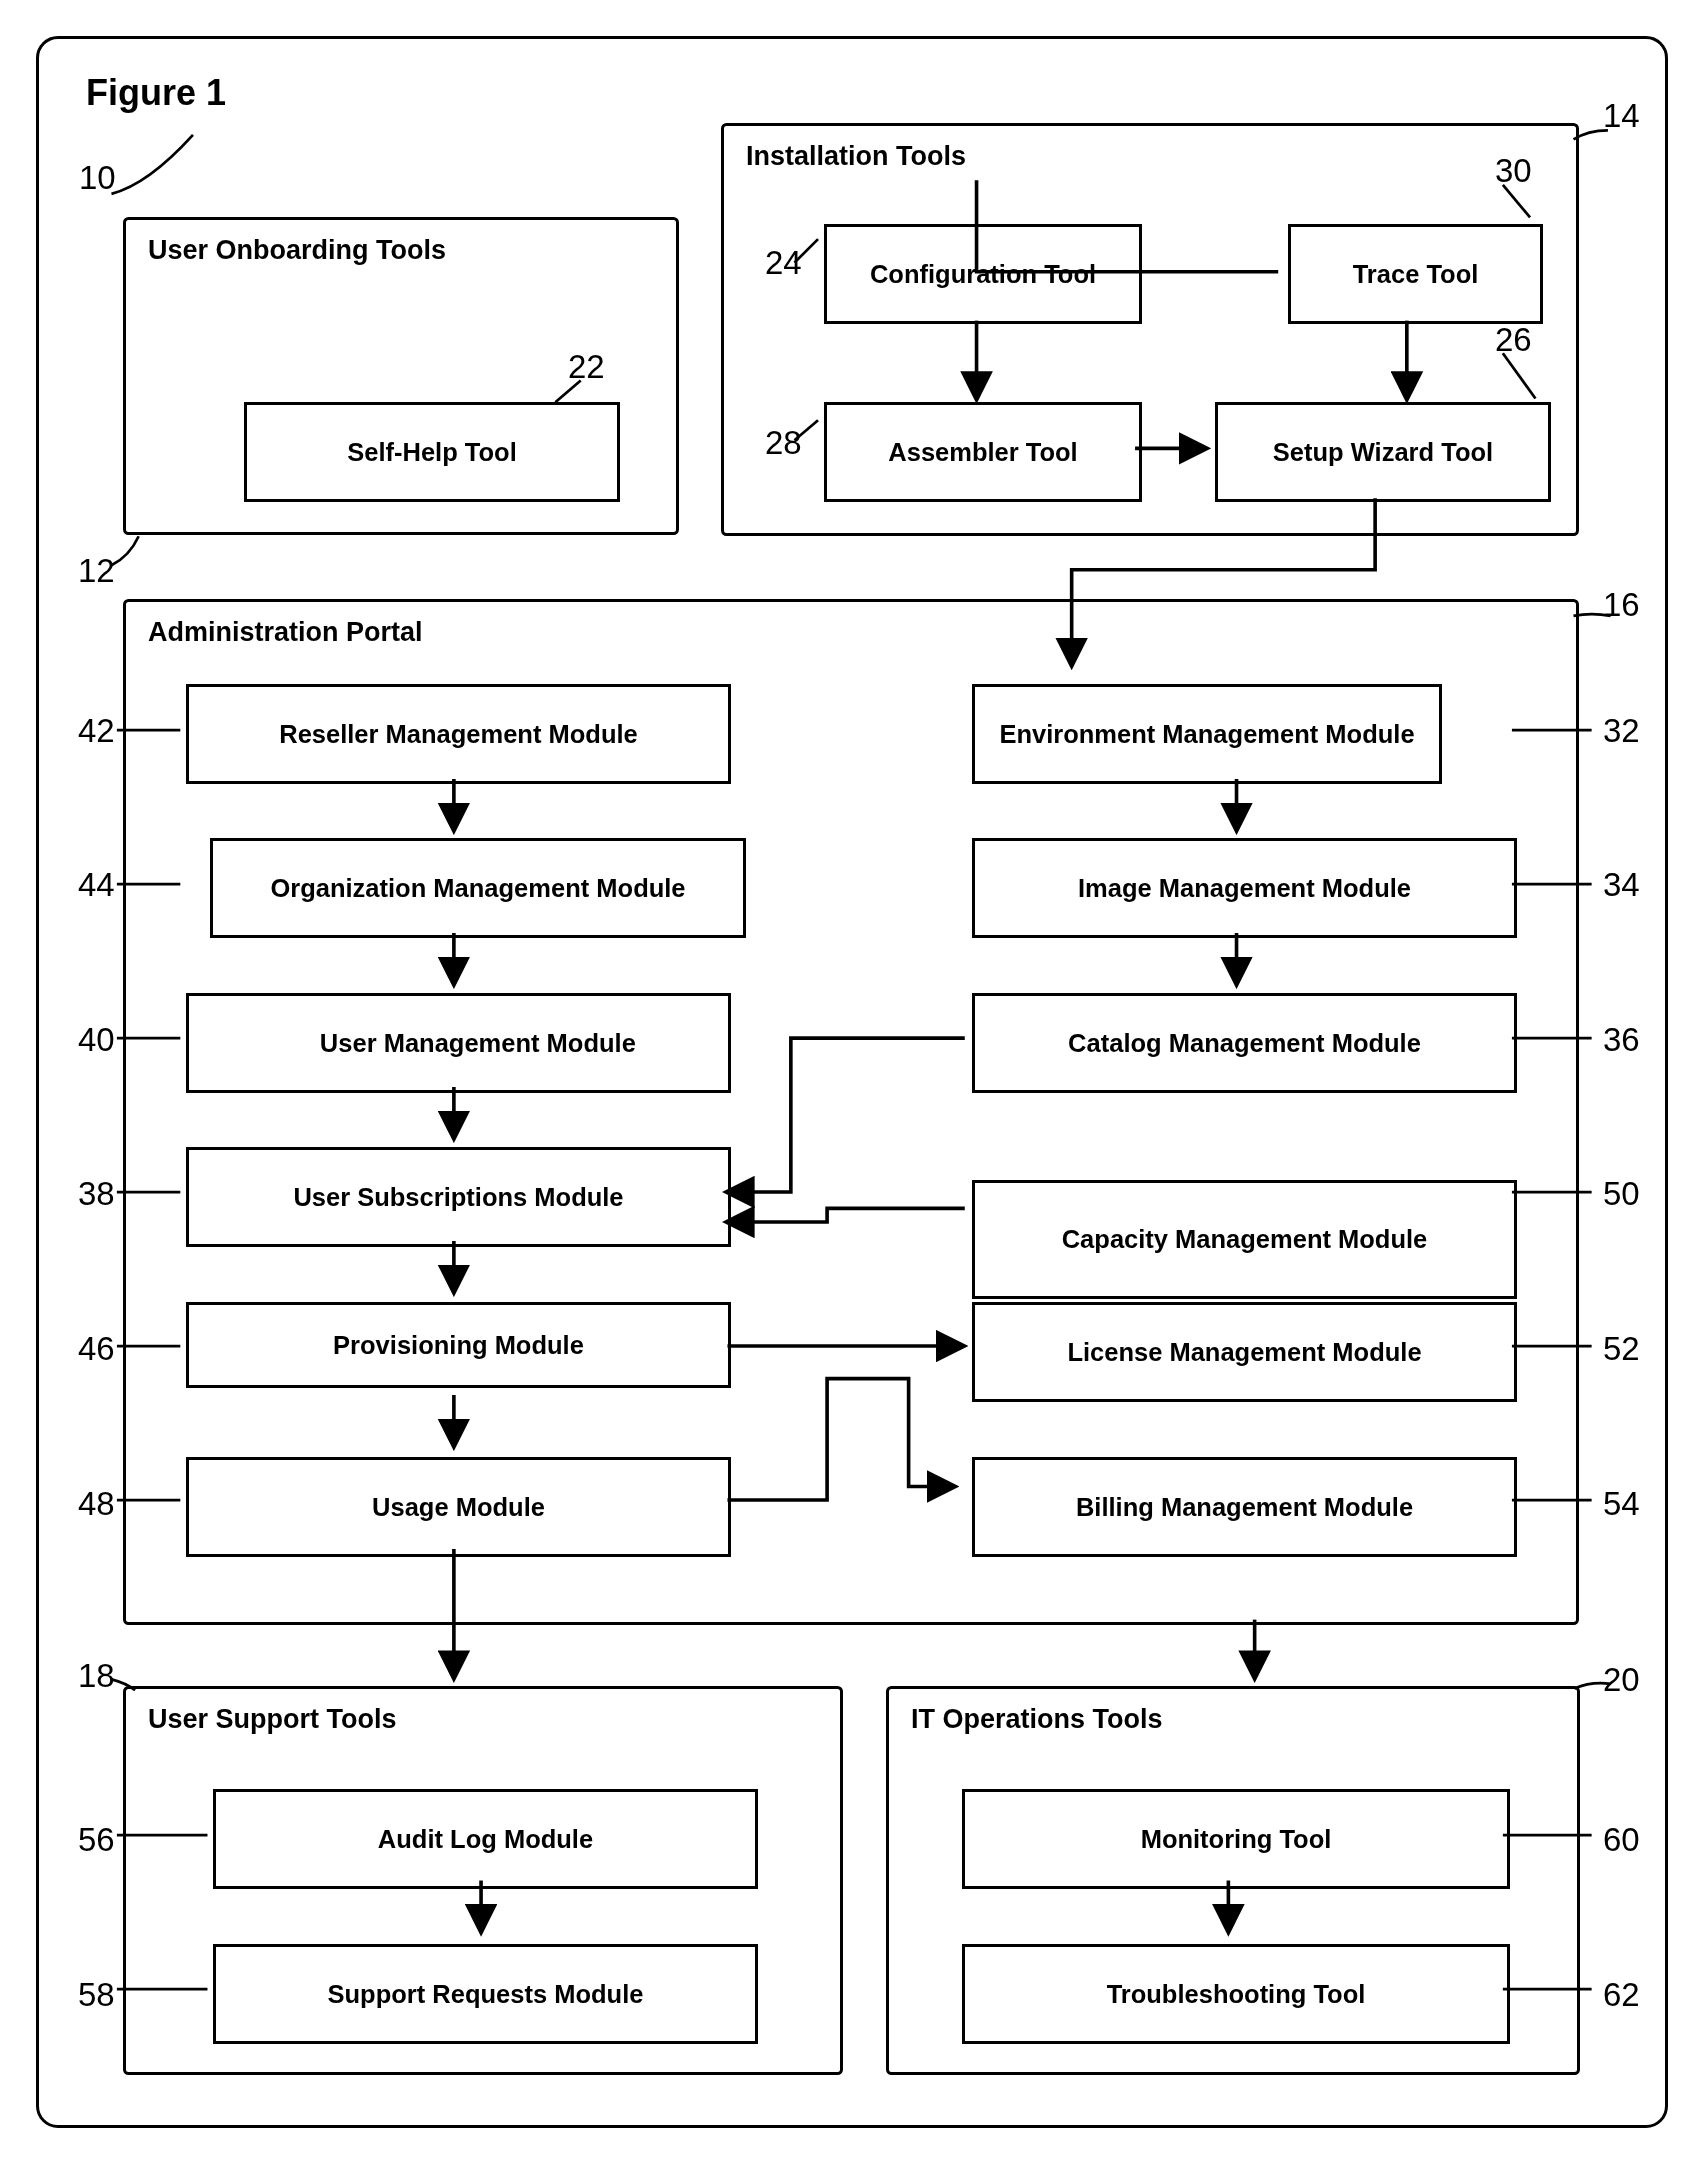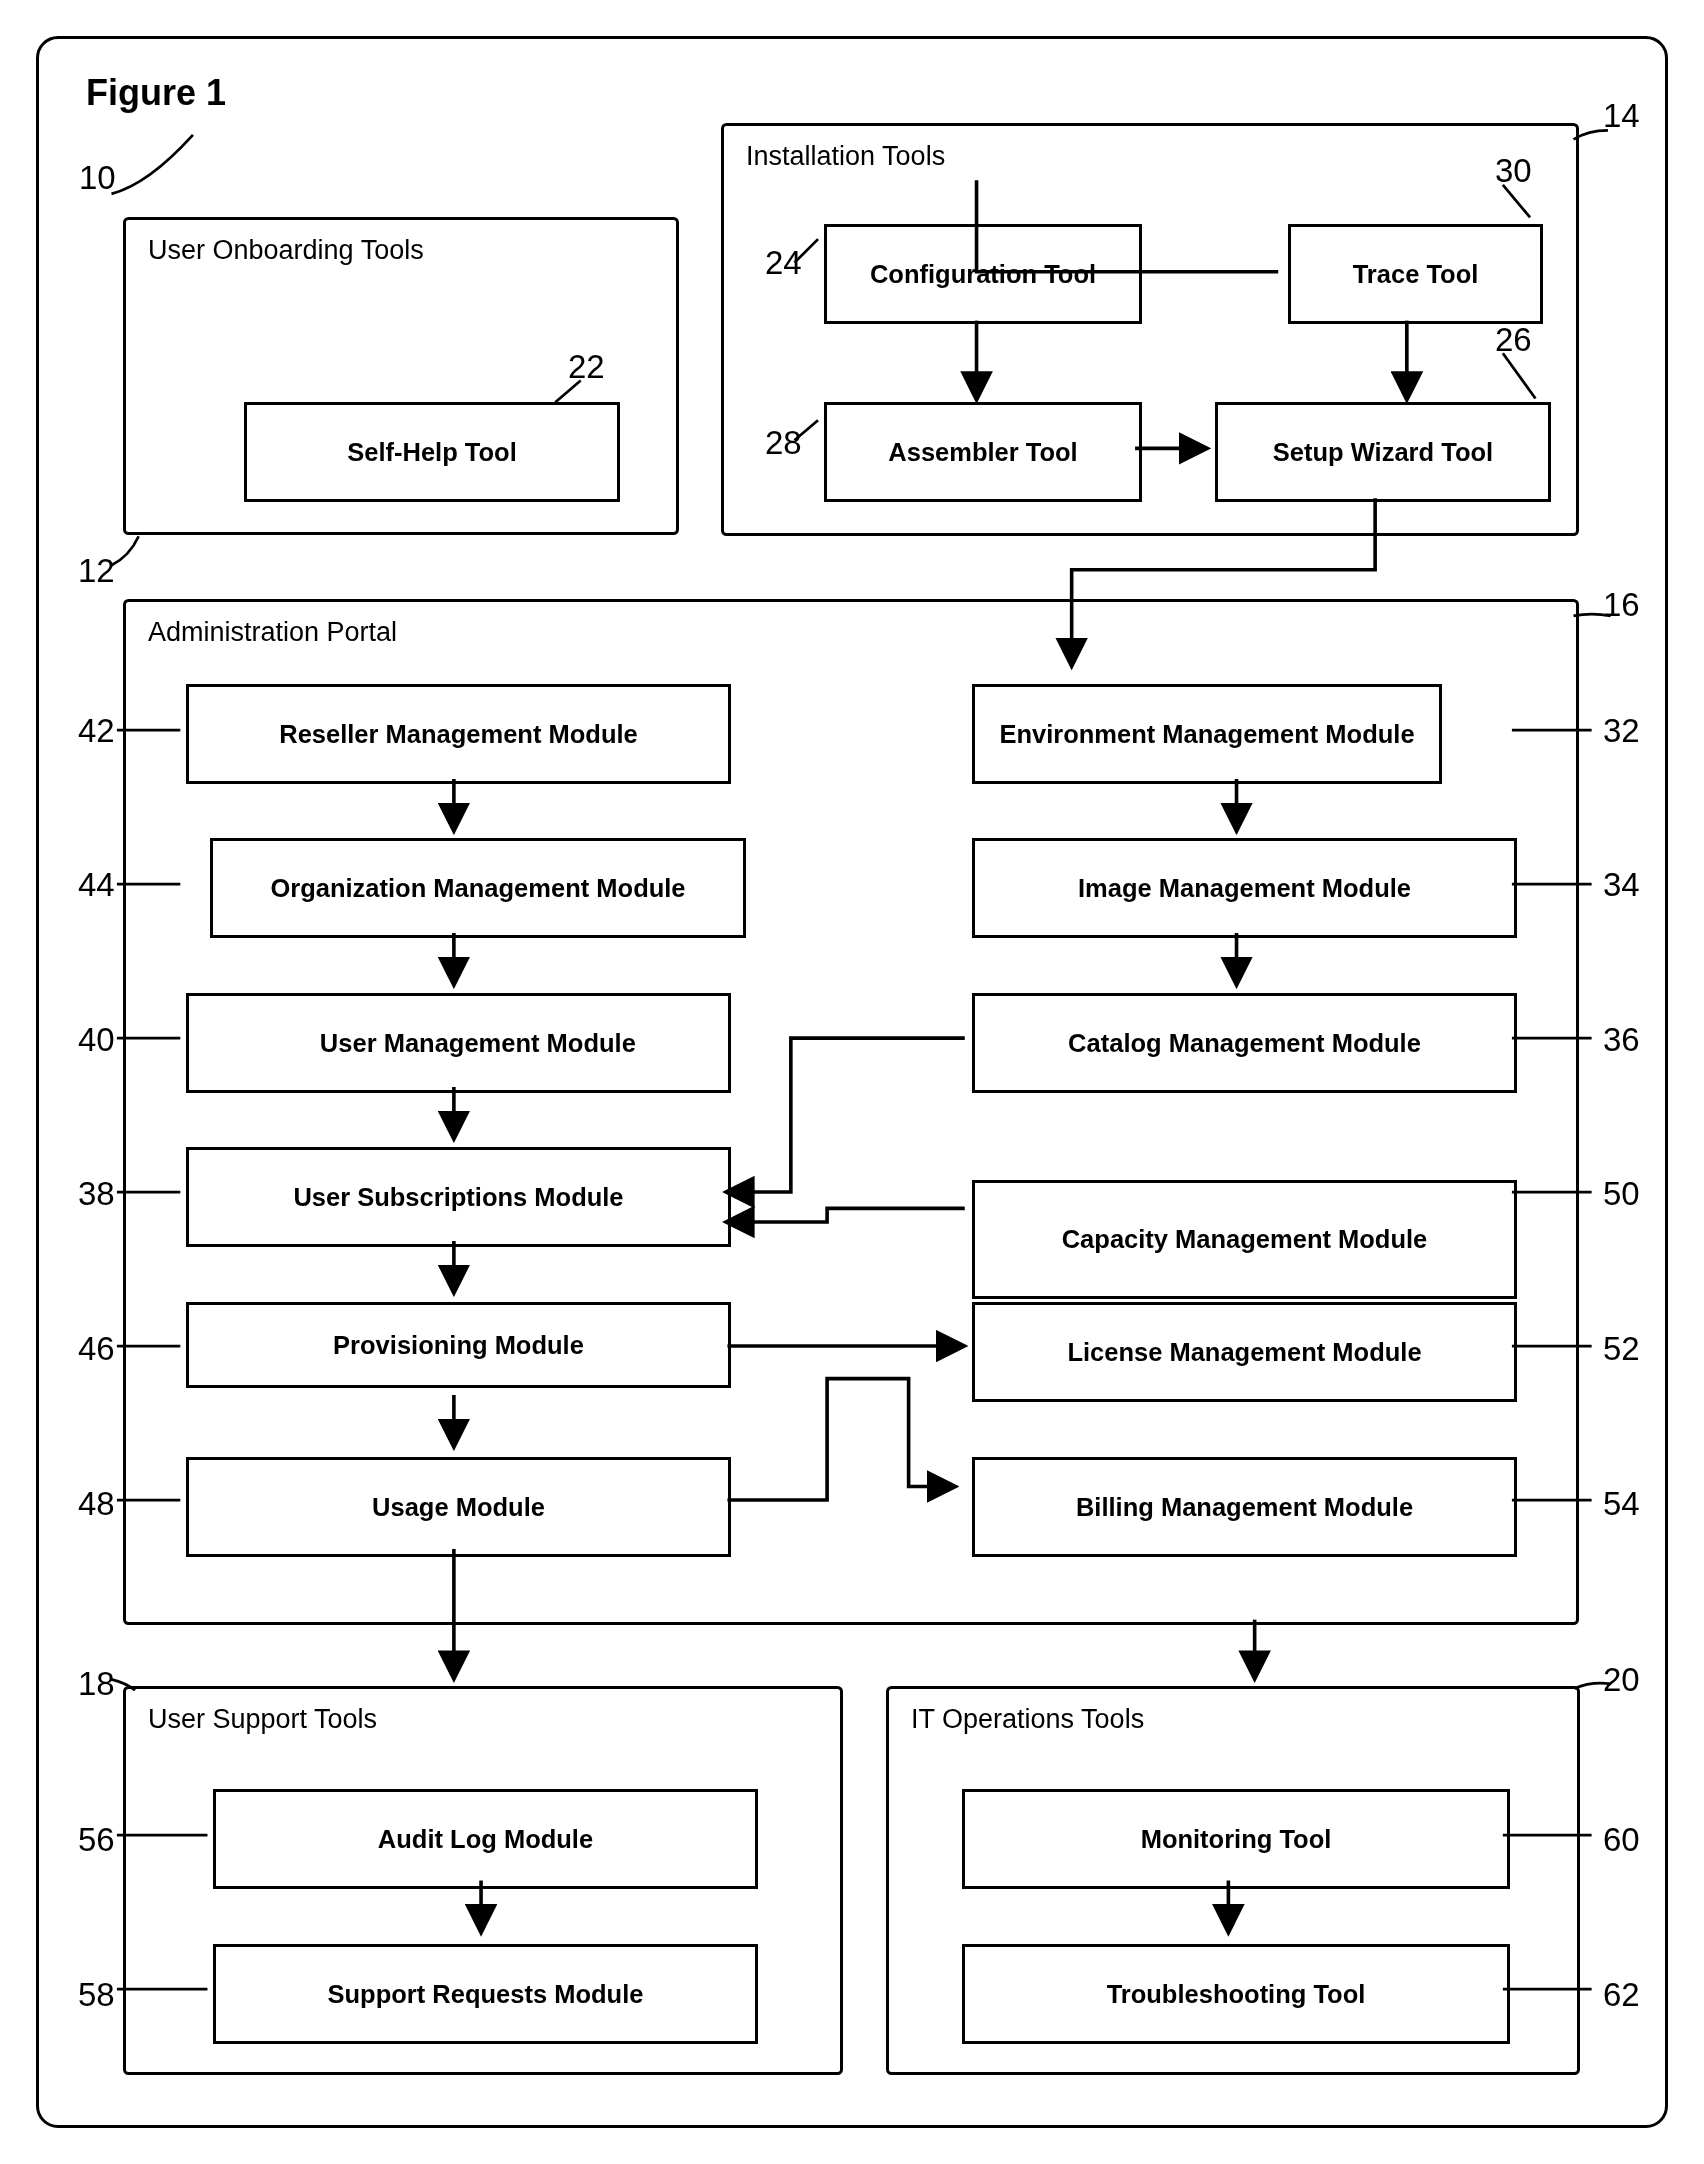--- a/index.html
+++ b/index.html
@@ -22,21 +22,21 @@
     font-size: 36px;
   }
   .panel {
     position: absolute;
     border: 3.6px solid #000;
     border-radius: 5.5px;
     background: #fff;
   }
   .panel-title {
     position: absolute;
-    font-weight: 400;
+    font-weight: 700;
     font-size: 27px;
   }
   .box {
     position: absolute;
     border: 3.6px solid #000;
     background: #fff;
     display: flex;
     align-items: center;
     justify-content: center;
     font-weight: 700;
@@ -119,21 +119,21 @@
   <div class="ref" style="left:1564px; top:982px;">36</div>
   <div class="ref" style="left:1564px; top:1136px;">50</div>
   <div class="ref" style="left:1564px; top:1291px;">52</div>
   <div class="ref" style="left:1564px; top:1446px;">54</div>
 
   <div class="panel" style="left:84px; top:1647px; width:720px; height:389px;">
     <div class="panel-title" style="left:22px; top:14.5px;">User Support Tools</div>
     <div class="box" style="left:87px; top:100px; width:545px; height:100px;">Audit Log Module</div>
     <div class="box" style="left:87px; top:255px; width:545px; height:100px;">Support Requests Module</div>
   </div>
-  <div class="ref" style="left:39px; top:1618px;margin-top:8px;">18</div>
+  <div class="ref" style="left:39px; top:1618px;">18</div>
   <div class="ref" style="left:39px; top:1782px;">56</div>
   <div class="ref" style="left:39px; top:1937px;">58</div>
 
   <div class="panel" style="left:847px; top:1647px; width:694px; height:389px;">
     <div class="panel-title" style="left:22px; top:14.5px;">IT Operations Tools</div>
     <div class="box" style="left:73px; top:100px; width:548px; height:100px;">Monitoring Tool</div>
     <div class="box" style="left:73px; top:255px; width:548px; height:100px;">Troubleshooting Tool</div>
   </div>
   <div class="ref" style="left:1564px; top:1622px;">20</div>
   <div class="ref" style="left:1564px; top:1782px;">60</div>

